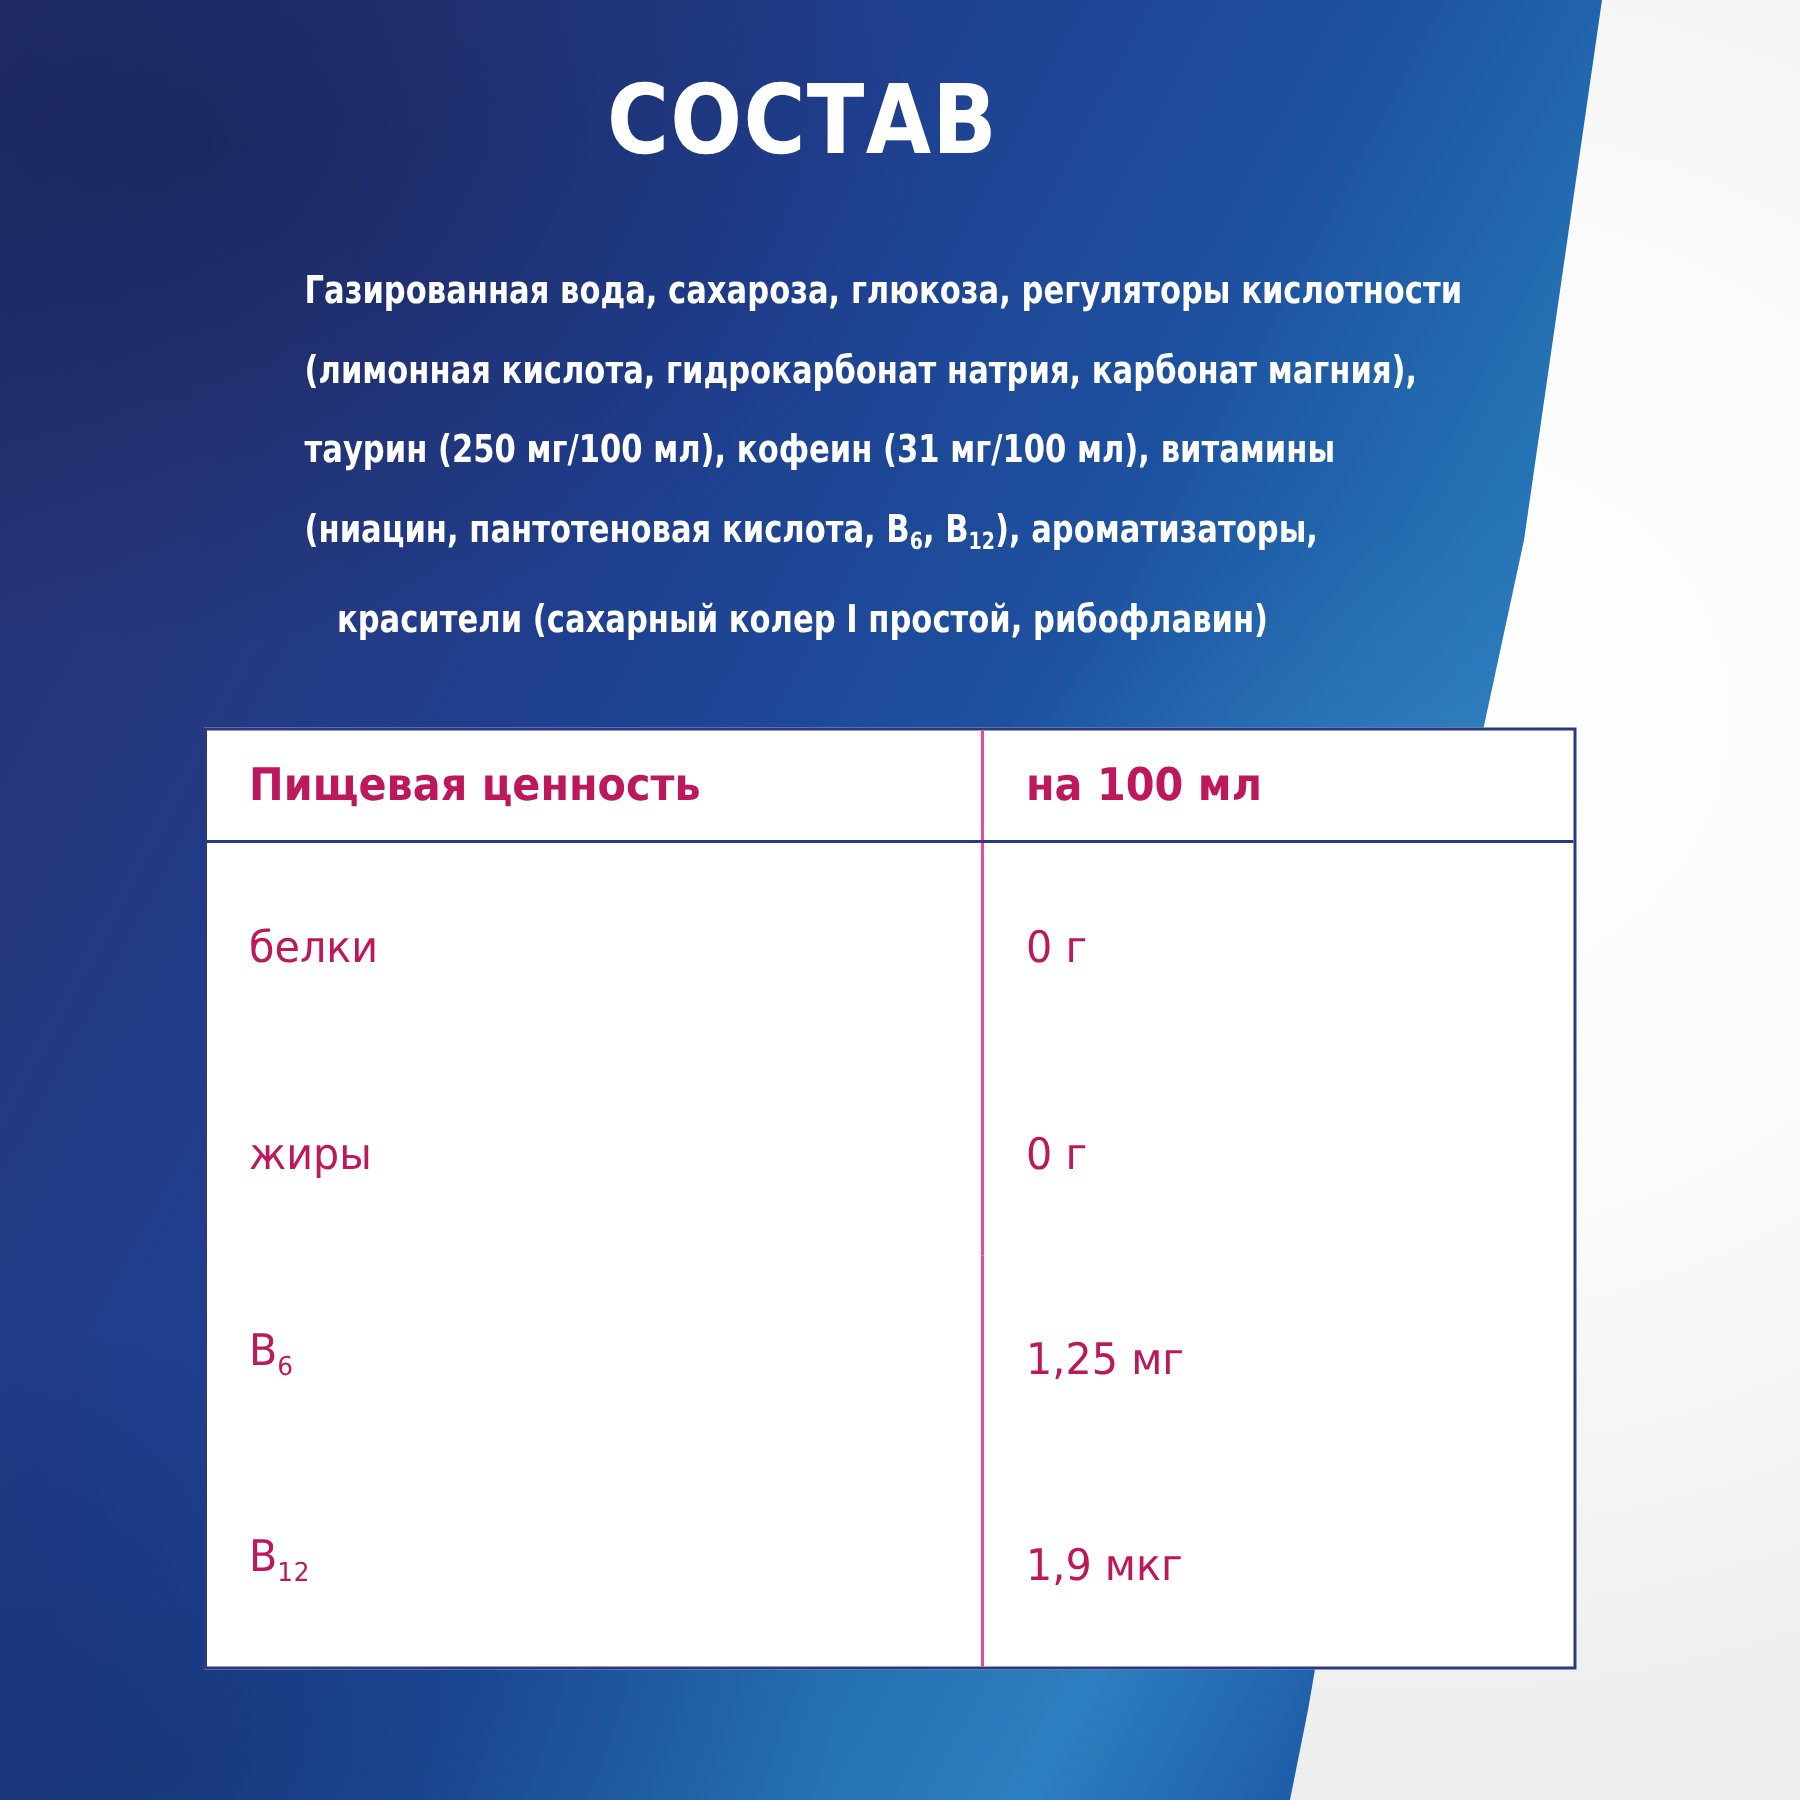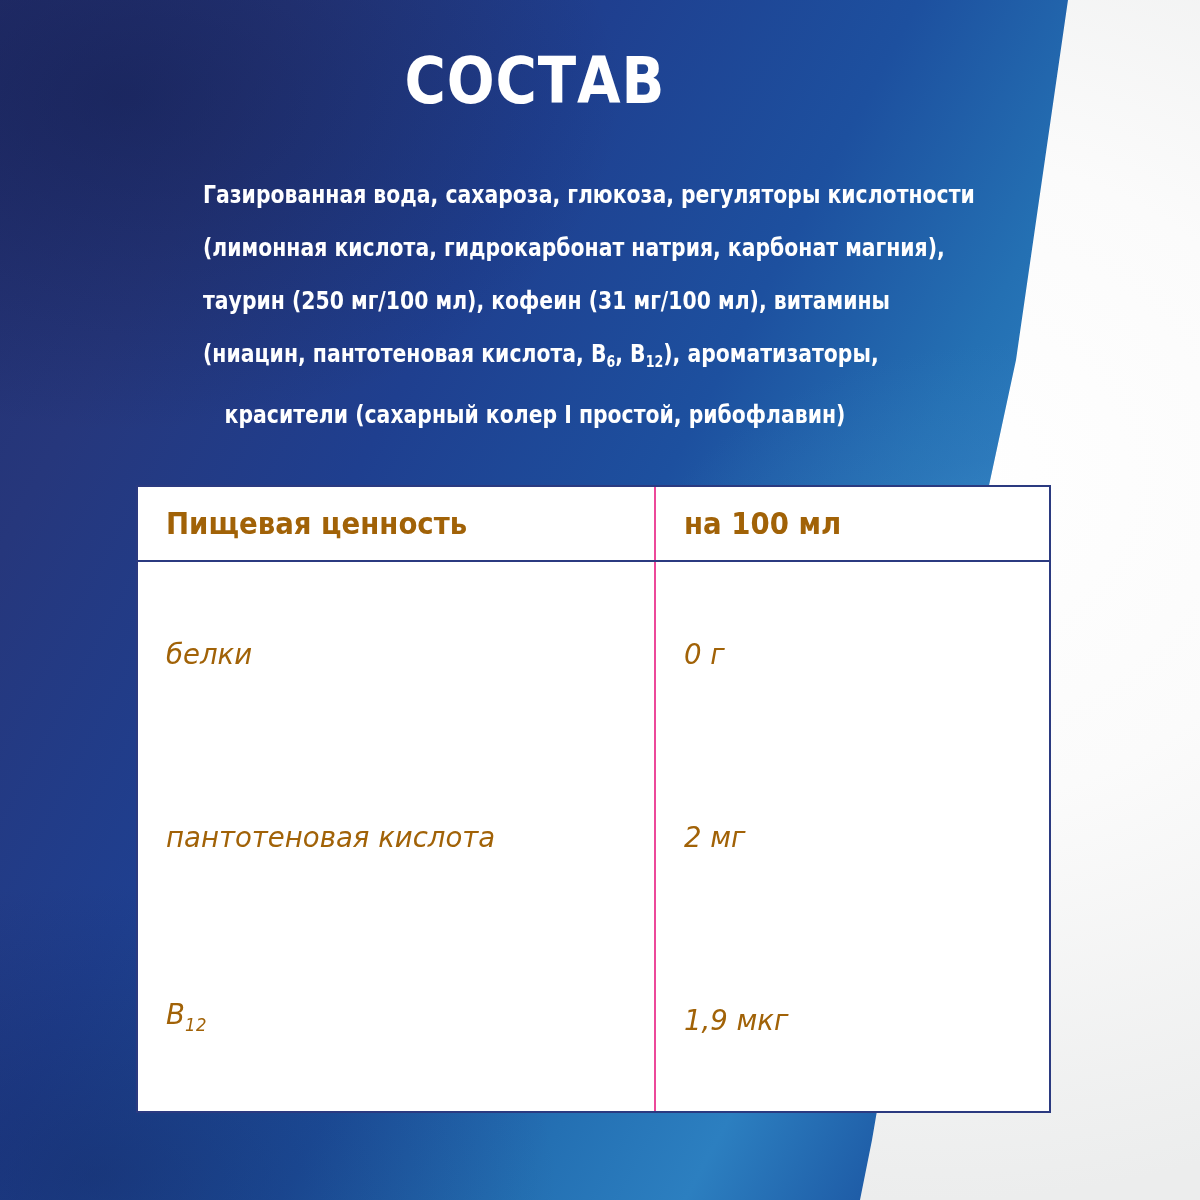--- a/index.html
+++ b/index.html
@@ -122,21 +122,21 @@
     height: 100%;
     border-collapse: collapse;
     table-layout: fixed;
   }
   .tbl col.c1 { width: 517px; }
   .tbl col.c2 { width: auto; }
 
   .tbl th, .tbl td {
     vertical-align: middle;
     padding: 0 0 0 28px;
-    color: #a16207;
+    color: #be185d;
     font-family: "DejaVu Sans", sans-serif;
     border: 0;
   }
 
   .tbl thead th {
     height: 73px;
     text-align: left;
     font-weight: bold;
     font-size: 30px;
     border-bottom: 2px solid #2b3a80;
@@ -159,21 +159,21 @@
     line-height: 36px;
   }
   .tbl tbody td .cell {
     display: inline-block;
     transform: scaleX(0.95);
     transform-origin: left center;
   }
   .tbl tbody td .cell.nowrap { white-space: nowrap; }
 
   .tbl tbody tr.r-energy td { height: 108px; vertical-align: middle; }
-  .tbl tbody tr.r-std td    { height: 65px; font-style: italic; }
+  .tbl tbody tr.r-std td    { height: 65px; }
 
   .tbl tbody td sub {
     font-size: 0.60em;
     vertical-align: -0.40em;
     letter-spacing: 0.5px;
   }
 
   .two-line { display: block; }
   .two-line span { display: block; }
 </style>
@@ -219,32 +219,40 @@
         <tr class="r-std">
           <td>
             <span class="cell">белки</span>
           </td>
           <td class="col-divider">
             <span class="cell nowrap">0 г</span>
           </td>
         </tr>
 
 
-
-
-
-        <tr class="r-std">
-          <td>
-            <span class="cell">пантотеновая кислота</span>
-          </td>
-          <td class="col-divider">
-            <span class="cell nowrap">2 мг</span>
-          </td>
-        </tr>
-
+        <tr class="r-std">
+          <td>
+            <span class="cell">жиры</span>
+          </td>
+          <td class="col-divider">
+            <span class="cell nowrap">0 г</span>
+          </td>
+        </tr>
+
+
+
+
+        <tr class="r-std">
+          <td>
+            <span class="cell nowrap"><span>B</span><sub>6</sub></span>
+          </td>
+          <td class="col-divider">
+            <span class="cell nowrap">1,25 мг</span>
+          </td>
+        </tr>
 
         <tr class="r-std">
           <td>
             <span class="cell nowrap"><span>B</span><sub>12</sub></span>
           </td>
           <td class="col-divider">
             <span class="cell nowrap">1,9 мкг</span>
           </td>
         </tr>
       </tbody>

